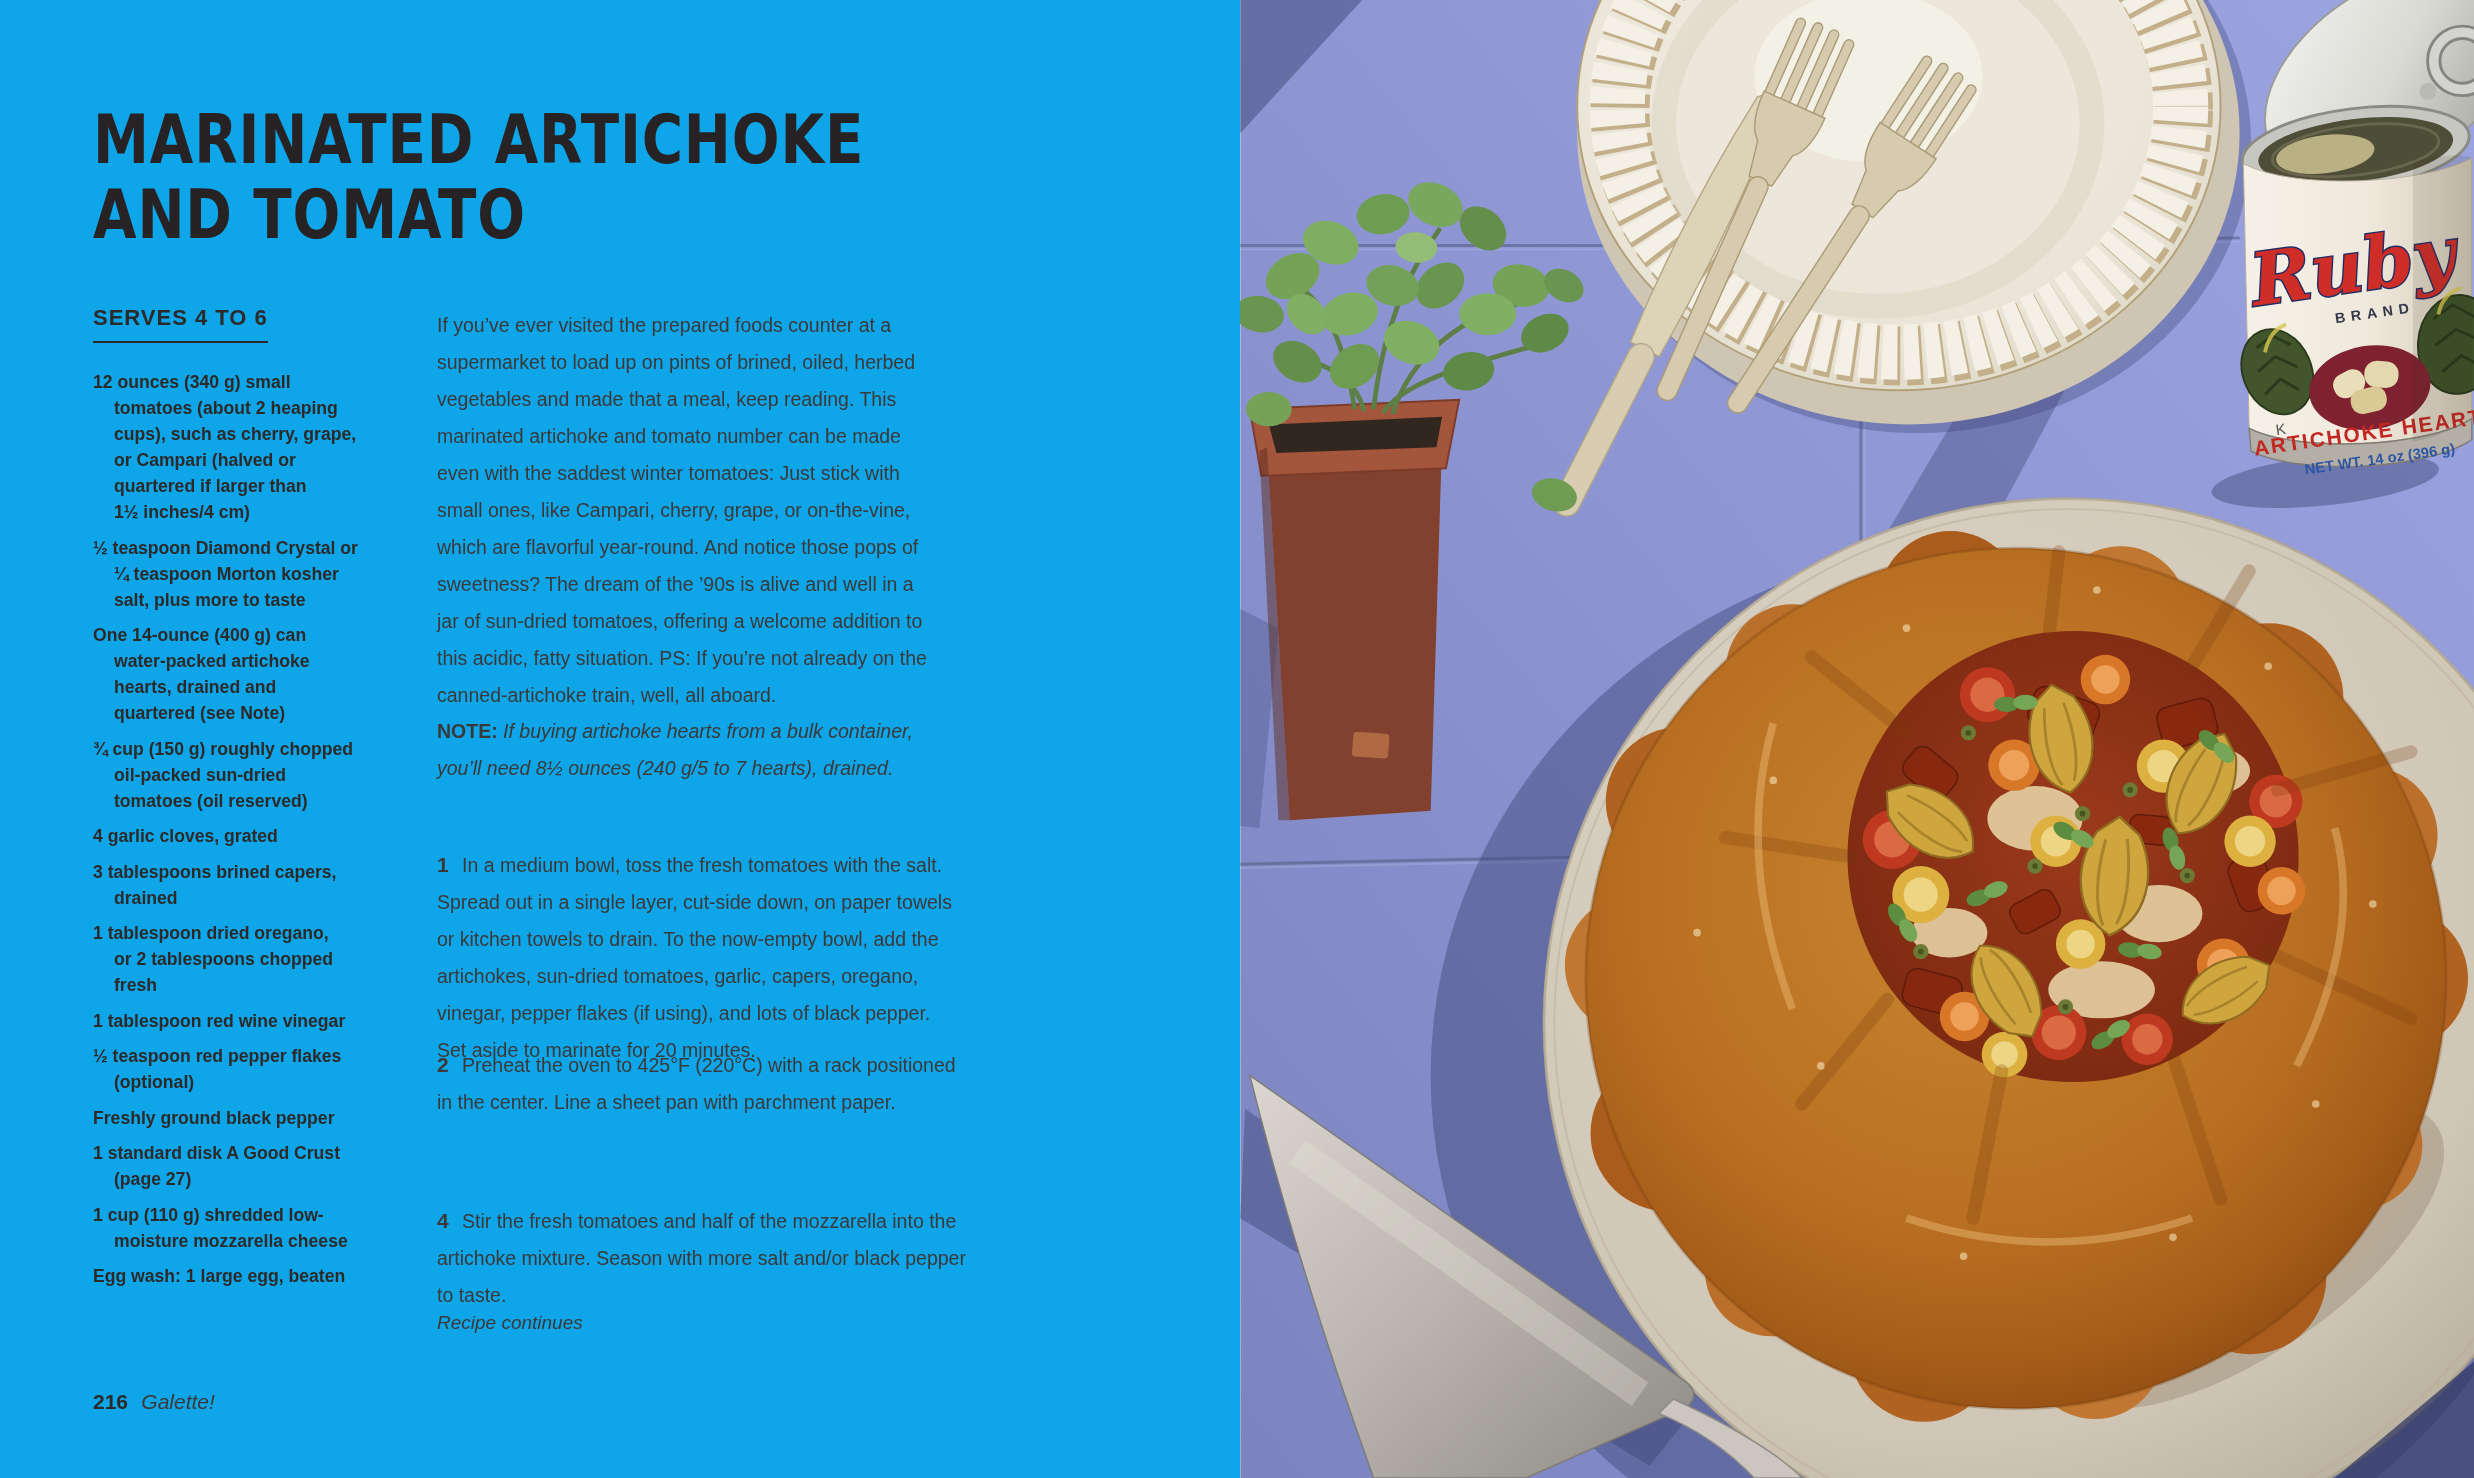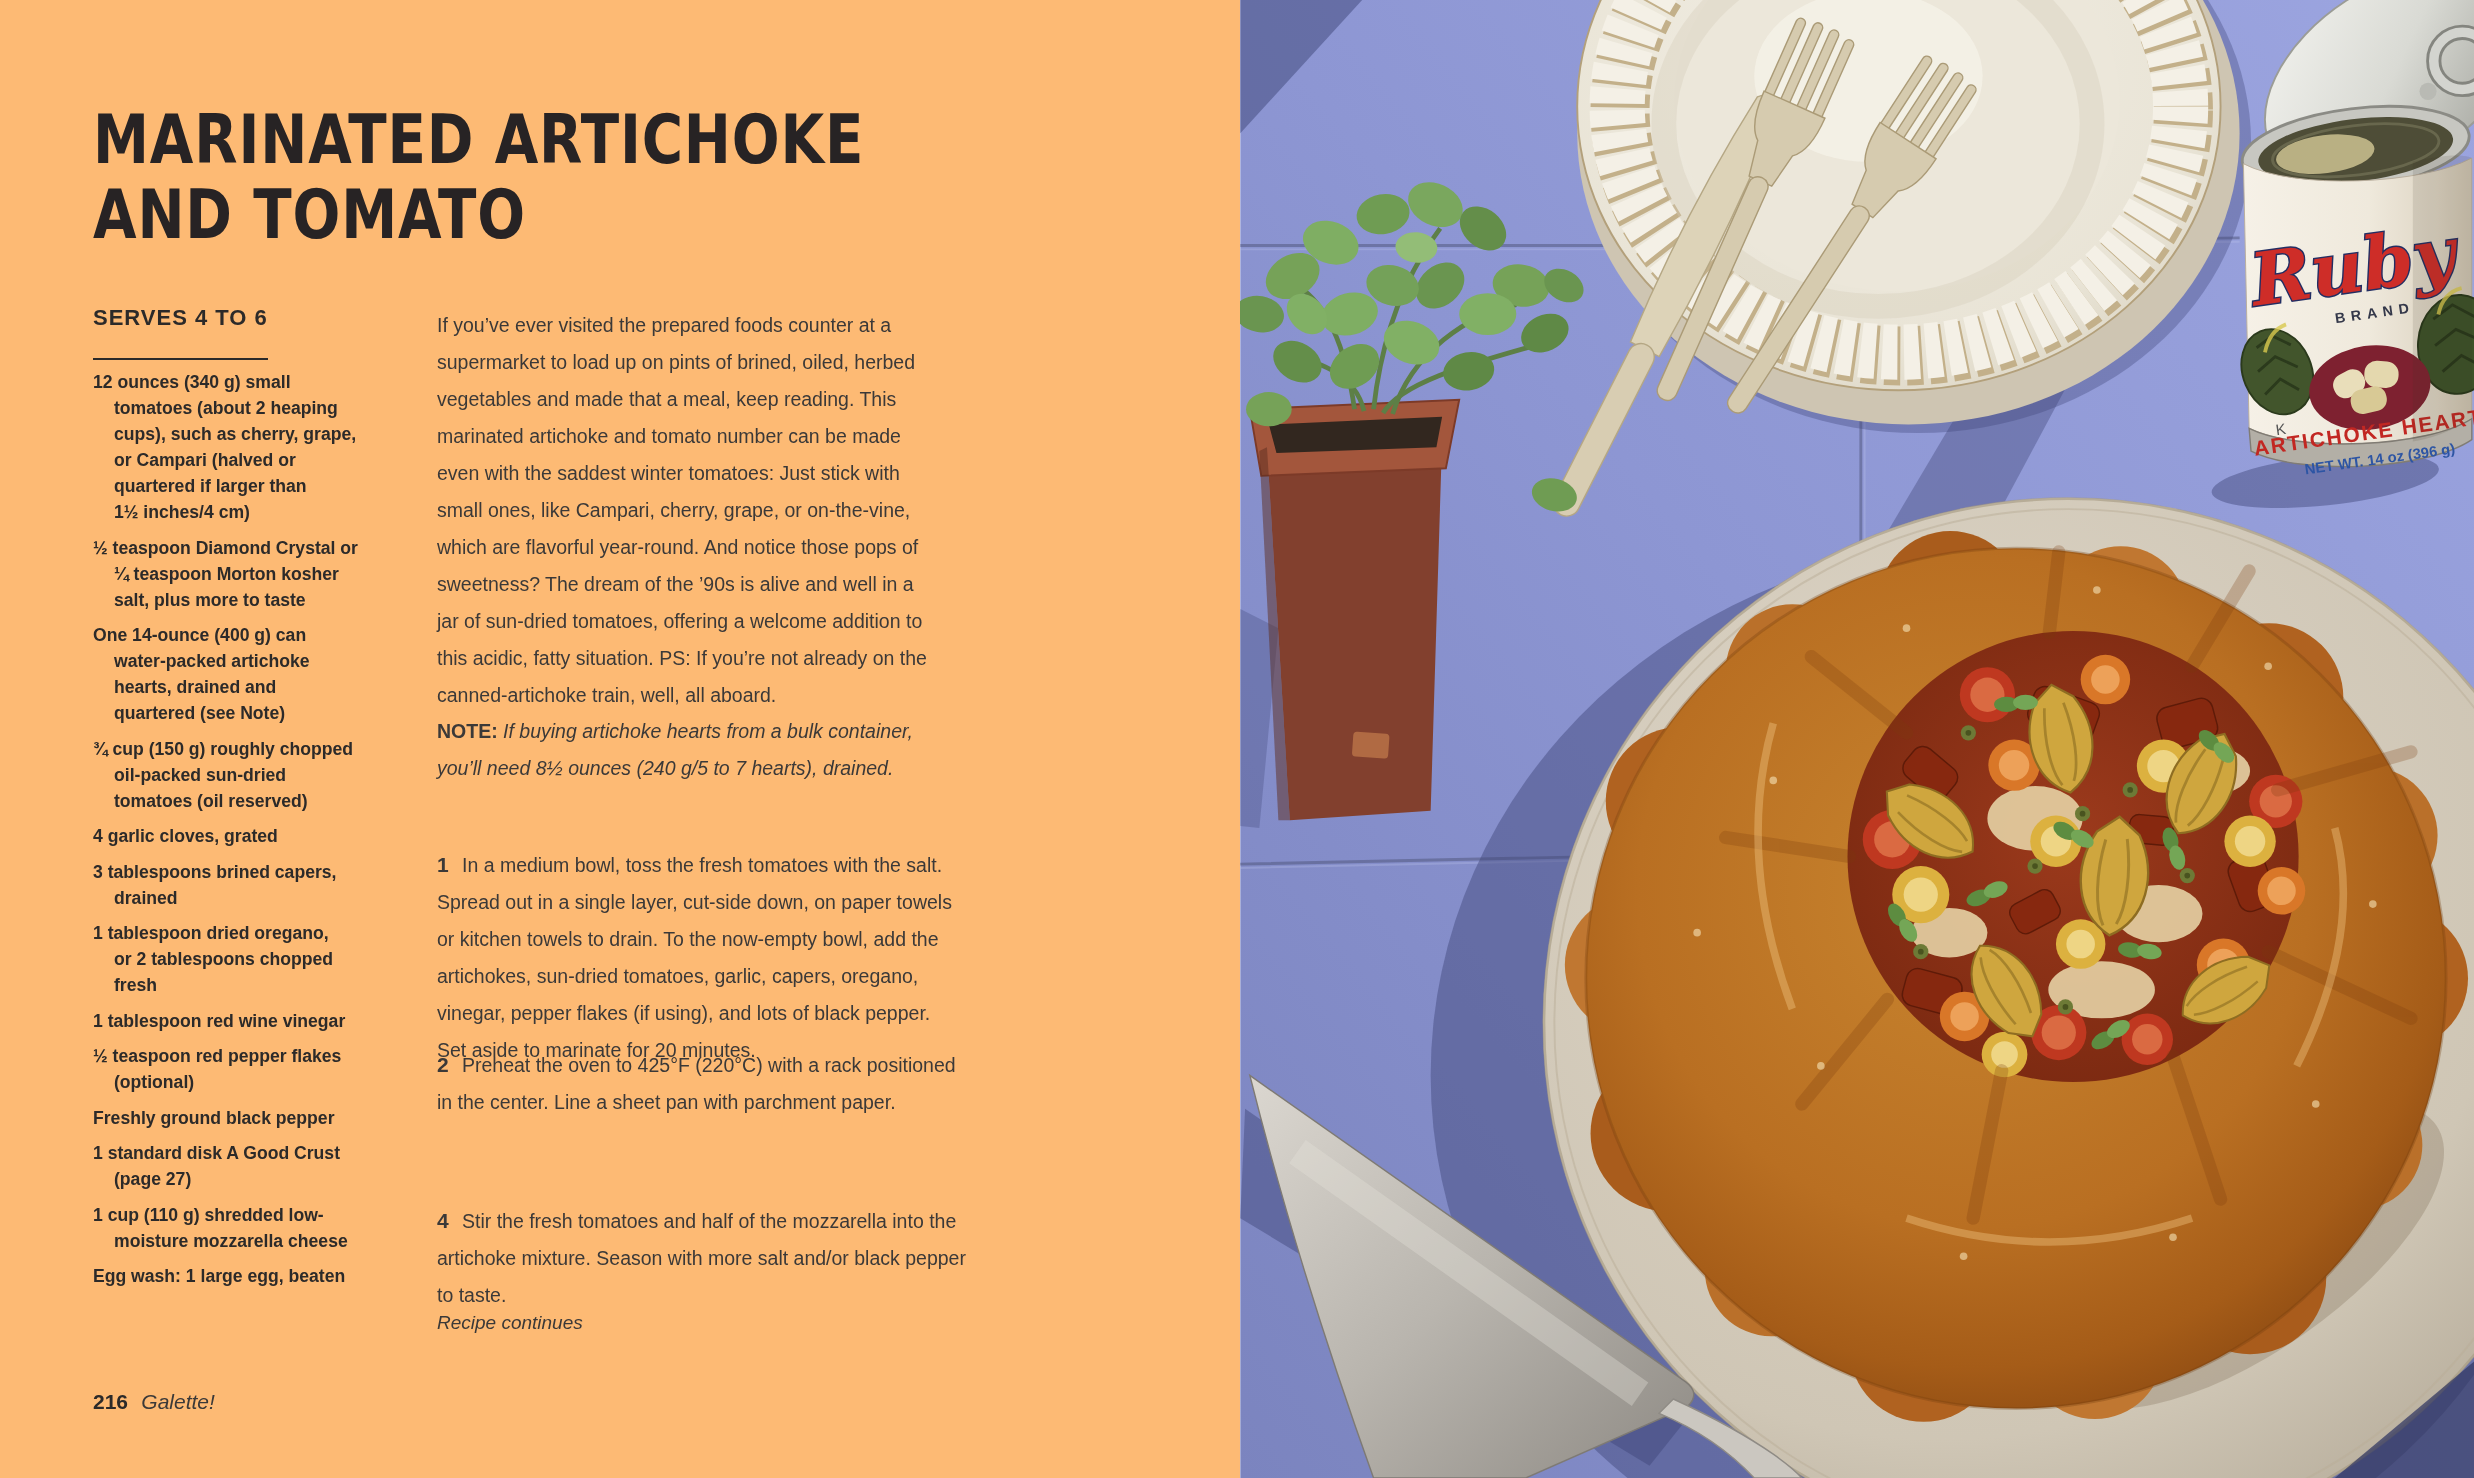--- a/index.html
+++ b/index.html
@@ -1,30 +1,30 @@
 <!DOCTYPE html>
 <html style="font-size:15.2px"><head>
 <meta charset="utf-8">
 <style>
   html,body{margin:0;padding:0;}
   body{
     width:2475px;height:1478px;position:relative;background:#ffffff;overflow:hidden;
     font-family:"Liberation Sans",sans-serif;
   }
-  .page-left{position:absolute;left:0;top:0;width:1240px;height:1478px;background:#fdba74;}
+  .page-left{position:absolute;left:0;top:0;width:1240px;height:1478px;background:#0ea5e9;}
   .title{
     position:absolute;left:93px;top:103px;
     font-family:"DejaVu Sans",sans-serif;font-weight:bold;
     font-size:67px;line-height:75px;color:#272324;
     transform:scaleX(.84);transform-origin:0 0;white-space:nowrap;letter-spacing:1px;
   }
   .serves{
     position:absolute;left:93px;top:305px;
     font-weight:bold;font-size:22px;letter-spacing:1px;color:#2c2a29;
-    border-bottom:2.9px solid #2c2a29;padding-bottom:27px;display:inline-block;
+    border-bottom:2.9px solid #2c2a29;padding-bottom:10px;display:inline-block;
   }
   .ingredients{position:absolute;left:93px;top:369px;width:314px;}
   .ing{
     font-weight:bold;font-size:17.6px;line-height:26px;color:#2c2a29;
     padding-left:21px;text-indent:-21px;white-space:pre-line;margin:0 0 9.5px 0;
   }
   .bodyblock{
     position:absolute;left:433px;width:647px;
     font-size:19.5px;line-height:37px;color:#3b3938;white-space:pre-line;margin:4px;
   }

